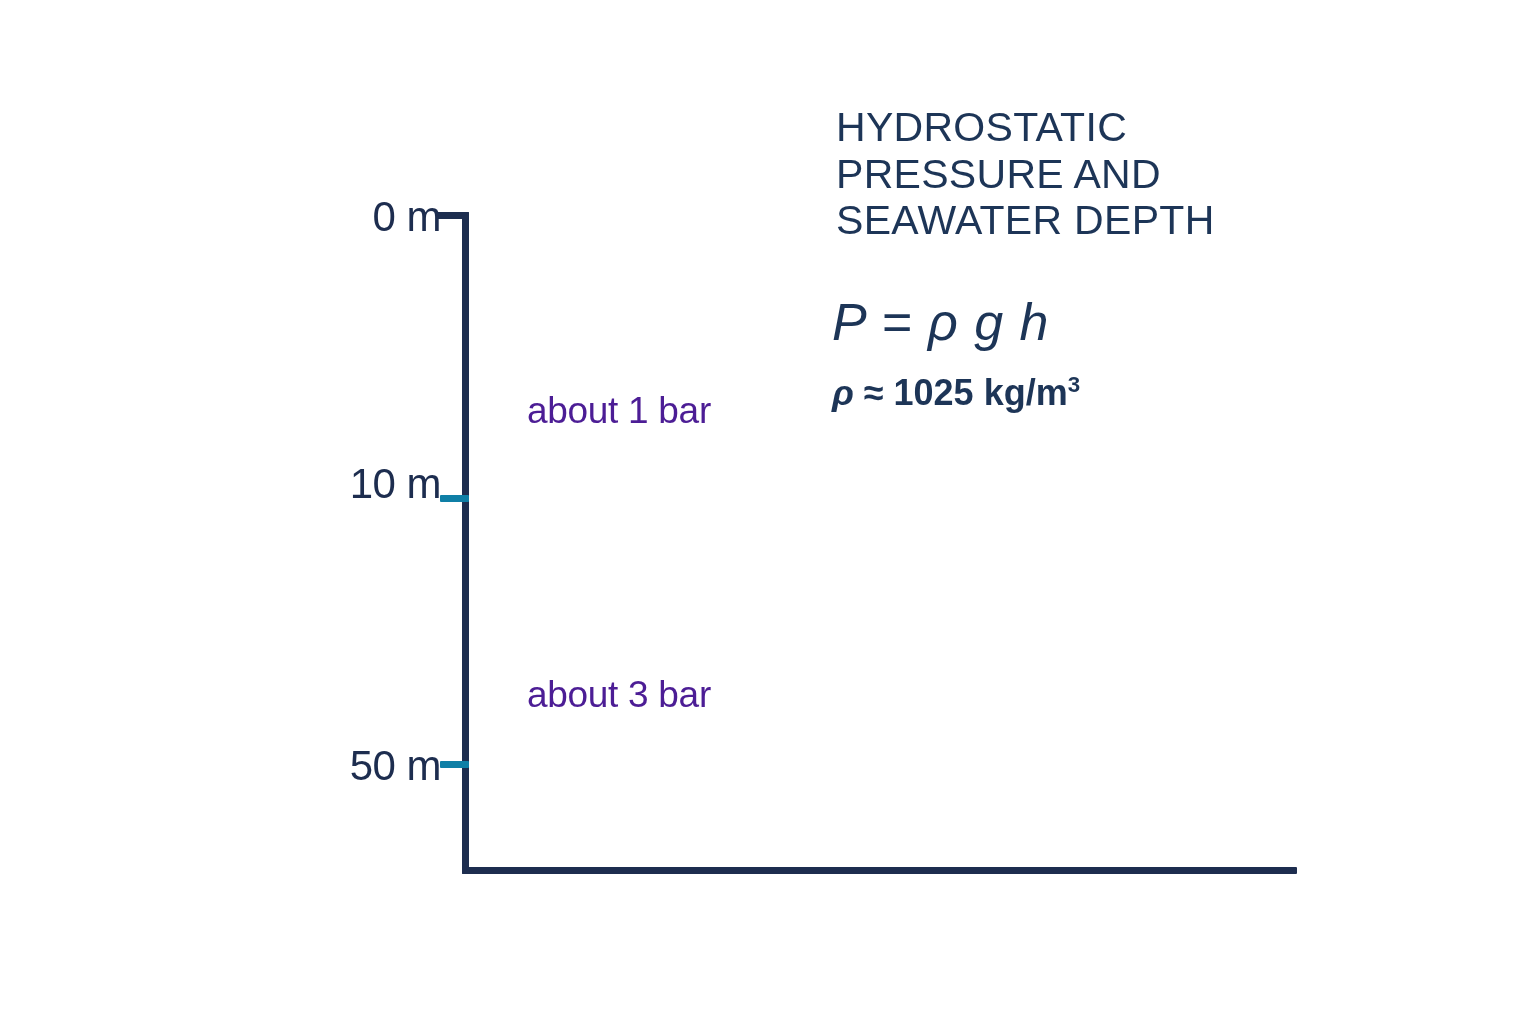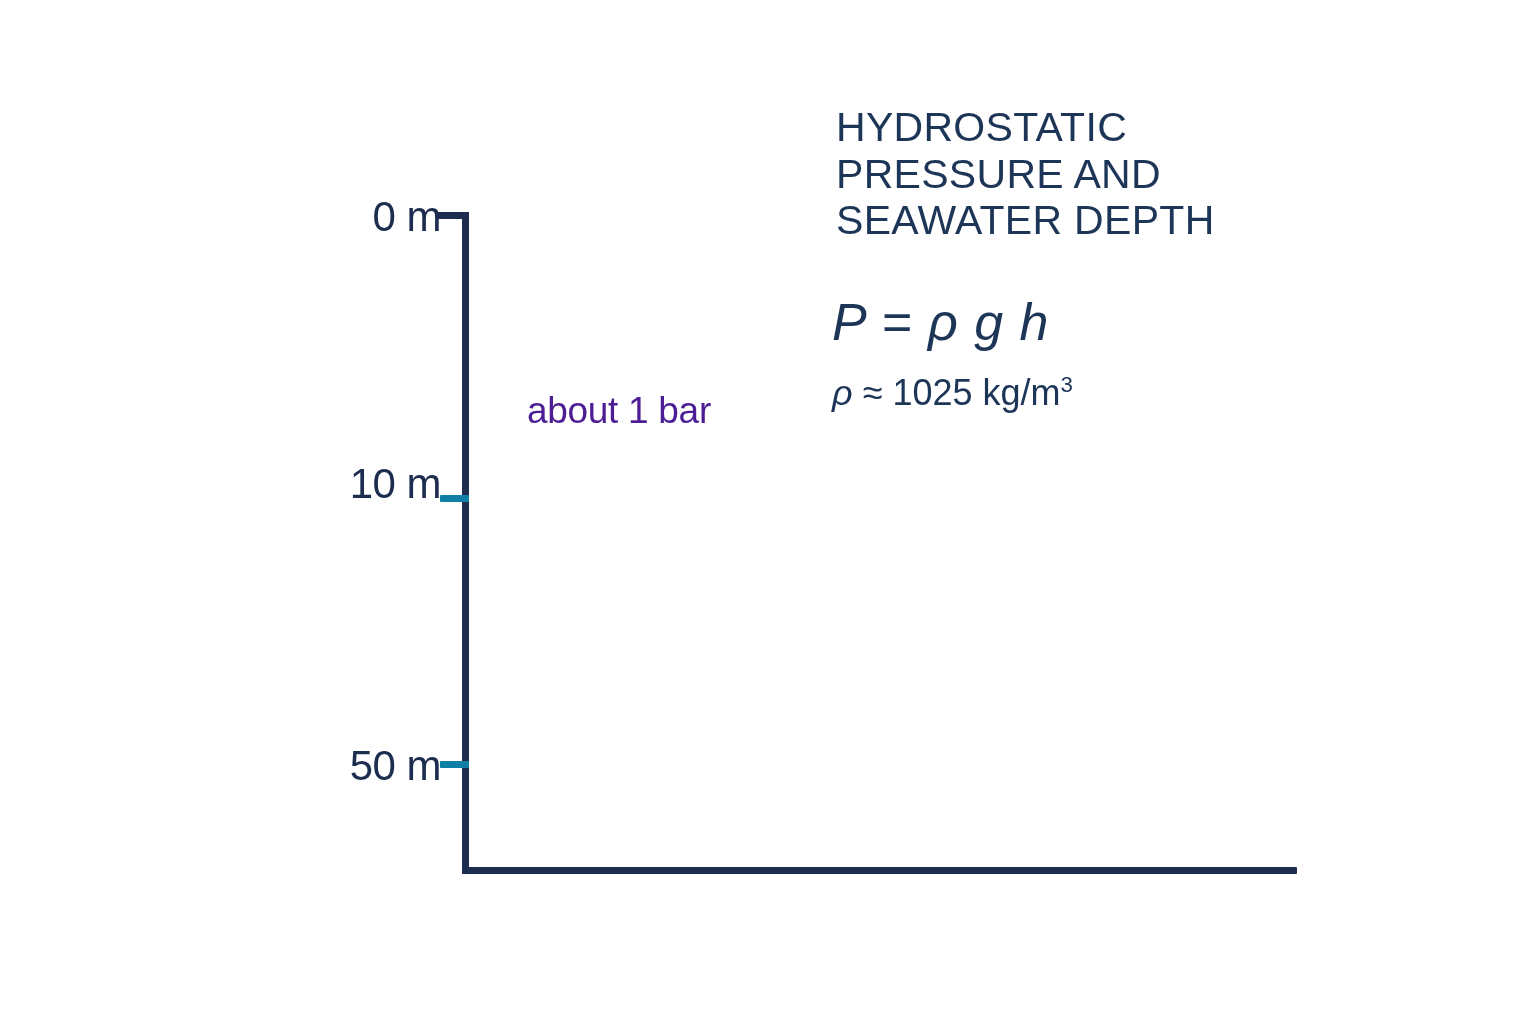--- a/index.html
+++ b/index.html
@@ -112,21 +112,21 @@
     font-style: italic;
     letter-spacing: 1px;
     line-height: 1;
     margin: 0;
     padding-top: 48px;
     white-space: nowrap;
   }
   .info-density {
     color: #1d3557;
     font-size: 36px;
-    font-weight: 400;
+    font-weight: 700;
     line-height: 1;
     margin: 0;
     padding-top: 27px;
     white-space: nowrap;
   }
   .info-density .rho {
     font-style: italic;
   }
   .info-density sup {
     font-size: 0.62em;
@@ -154,20 +154,21 @@
 
   <div class="tick tick-major tick-0m"></div>
   <div class="tick tick-minor tick-10m"></div>
   <div class="tick tick-minor tick-30m"></div>
 
   <div class="depth-label depth-0m">0 m</div>
   <div class="depth-label depth-10m">10 m</div>
   <div class="depth-label depth-30m">50 m</div>
 
   <div class="bar-label bar-1">about 1 bar</div>
+  <div class="bar-label bar-3">about 3 bar</div>
 
   <div class="info-panel">
     <div class="info-title">HYDROSTATIC
 PRESSURE AND
 SEAWATER DEPTH</div>
 
     <div class="info-formula">P = ρ g h</div>
 
     <div class="info-density"><span class="rho">ρ</span><span> ≈ 1025 kg/m</span><sup>3</sup></div>
 

